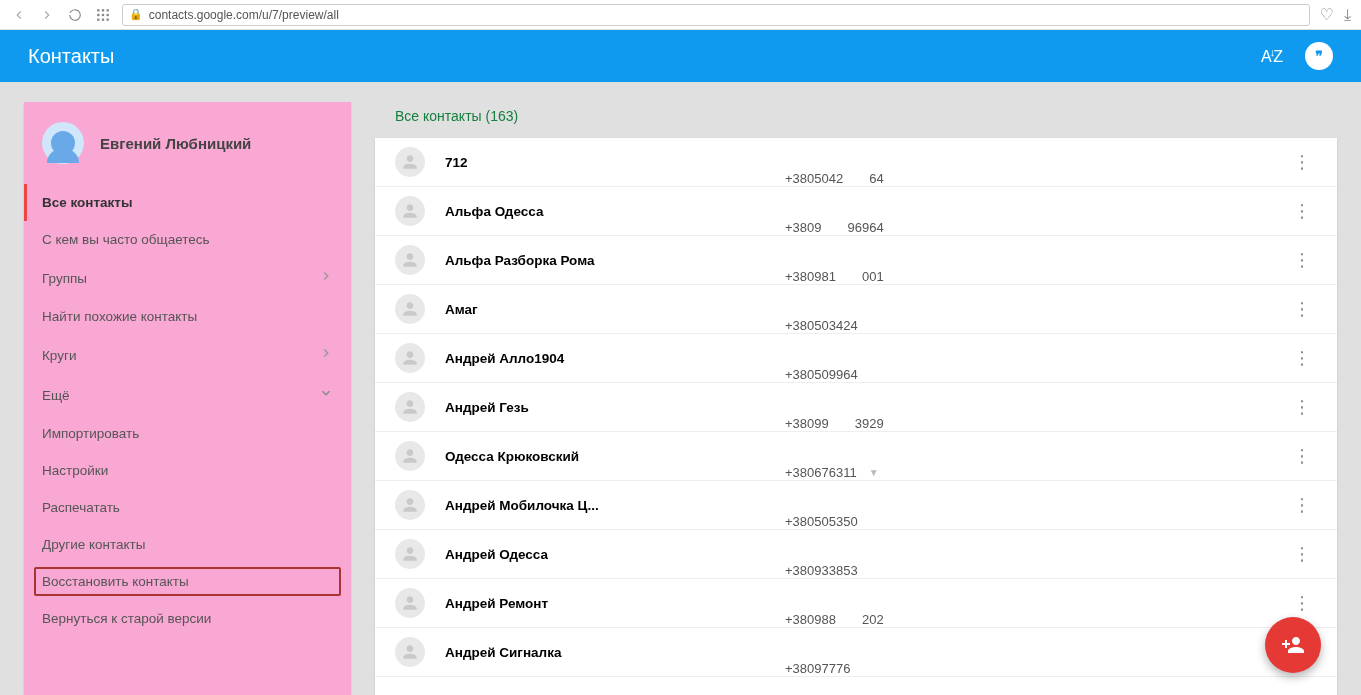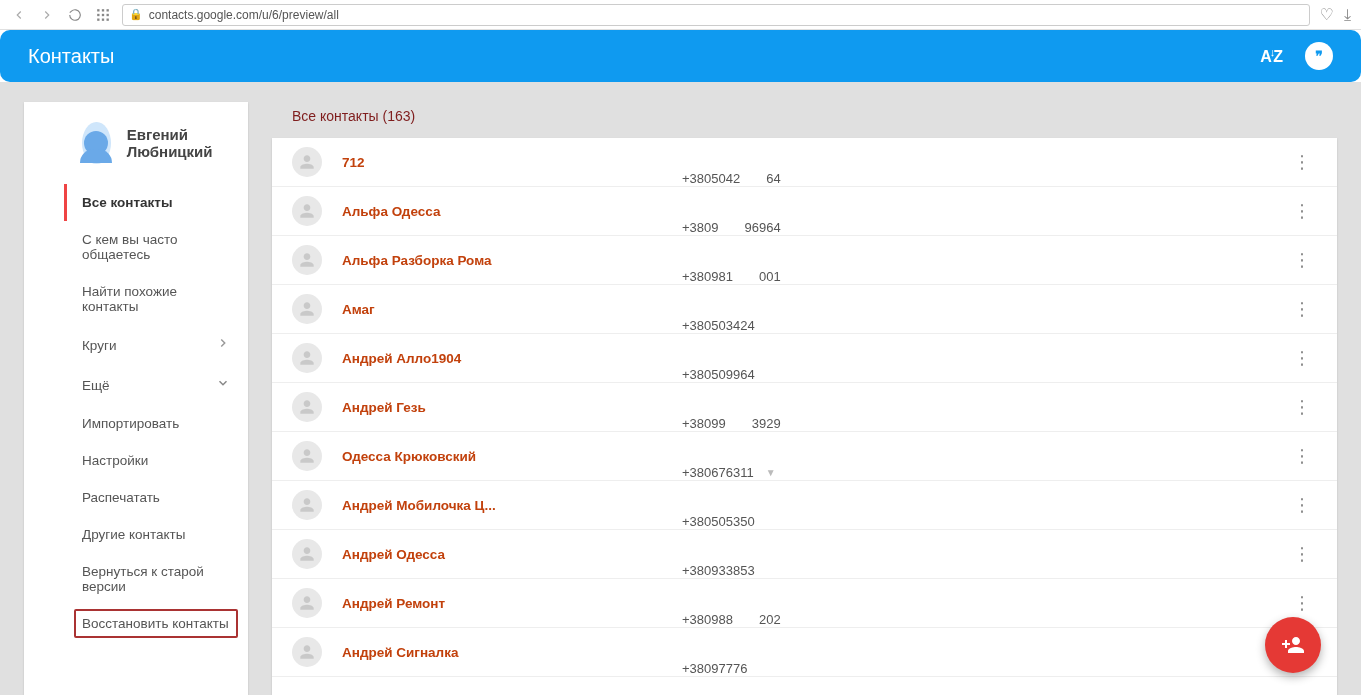--- a/index.html
+++ b/index.html
@@ -7,50 +7,50 @@
 
   
   .browser-bar { height: 30px; display: flex; align-items: center; padding: 0 10px; gap: 10px; border-bottom: 1px solid #e0e0e0; }
   .browser-bar .nav-btn { width: 18px; height: 18px; display: flex; align-items: center; justify-content: center; color: #888; cursor: pointer; }
   .addr-wrap { flex: 1; display: flex; align-items: center; height: 22px; border: 1px solid #ccc; border-radius: 3px; padding: 0 6px; gap: 6px; color: #555; font-size: 12px; }
   .lock { color: #4caf50; font-size: 11px; }
   .addr-right { display:flex; align-items:center; gap:10px; }
   .heart, .dl { color:#888; }
 
   
-  .app-header { background: #0f9af0; color: #fff; height: 52px; display: flex; align-items: center; padding: 0 28px; justify-content: space-between; border-radius: 10px; }
+  .app-header { background: #0f9af0; color: #fff; height: 52px; display: flex; align-items: center; padding: 0 28px; justify-content: space-between; }
   .app-title { font-size: 20px; font-weight: 400; }
   .app-header-right { display: flex; align-items: center; gap: 24px; }
-  .sort-icon { font-weight: 700; letter-spacing: -2px; font-size: 16px; }
+  .sort-icon { font-weight: 400; letter-spacing: -2px; font-size: 16px; }
   .hangouts { width: 28px; height: 28px; background: #fff; border-radius: 50%; display:flex; align-items:center; justify-content:center; color:#0f9af0; font-size:14px; font-weight:bold; }
 
   
   .body-wrap { background: #e0e0e0; height: calc(695px - 30px - 52px); padding: 20px 24px 0 24px; display: flex; gap: 24px; }
 
   
-  .sidebar { width: 224px; background: #ffffff; box-shadow: 0 1px 2px rgba(0,0,0,.15); display:flex; flex-direction:column;padding-left:40px; }
+  .sidebar { width: 327px; background: #f9a8d4; box-shadow: 0 1px 2px rgba(0,0,0,.15); display:flex; flex-direction:column; }
   .profile { display:flex; align-items:center; gap: 16px; padding: 20px 18px; }
   .profile-avatar { width: 42px; height: 42px; border-radius:50%; background:#cfe6fb; display:flex; align-items:center; justify-content:center; }
   .profile-avatar-inner { width: 24px; height:24px; border-radius:50%; background:#6aa9e8; position:relative; }
   .profile-avatar-inner::after{ content:""; position:absolute; bottom:-8px; left:-4px; width:32px; height:14px; border-radius:16px 16px 0 0; background:#6aa9e8; }
   .profile-name { font-size: 15px; font-weight: 700; color:#444; }
   .side-list { display:flex; flex-direction:column; }
   .side-item { padding: 11px 18px; font-size: 13.5px; color:#555; display:flex; align-items:center; justify-content:space-between; cursor:pointer; }
   .side-item.active { border-left: 3px solid #ef4444; padding-left: 15px; font-weight:700; color:#333; }
   .side-item .chev { color:#999; font-size:16px; }
   .side-item.highlight { outline: 2px solid #a33; outline-offset:-4px; border-radius:4px; margin: 2px 8px; padding: 9px 10px; }
 
   
   .main { flex: 1; display:flex; flex-direction:column; }
-  .list-title { font-size: 14px; color:#7f1d1d; padding: 6px 20px 14px 20px; }
+  .list-title { font-size: 14px; color:#15803d; padding: 6px 20px 14px 20px; }
   .contact-card { background:#fff; box-shadow: 0 1px 2px rgba(0,0,0,.15); flex:1; overflow:hidden; }
   .contact-row { display:flex; align-items:center; height: 49px; border-bottom: 1px solid #eee; padding: 0 20px; cursor:pointer; }
   .c-avatar { width: 30px; height:30px; border-radius:50%; background:#e8e8e8; display:flex; align-items:center; justify-content:center; margin-right: 20px; flex-shrink:0; }
   .c-avatar svg { display:block; }
-  .c-name { width: 340px; font-size: 13.5px; font-weight:700; color:#c2410c; white-space:nowrap; overflow:hidden; text-overflow:ellipsis; }
+  .c-name { width: 340px; font-size: 13.5px; font-weight:700; color:#000000; white-space:nowrap; overflow:hidden; text-overflow:ellipsis; }
   .c-phone { font-size: 13px; color:#555; display:flex; align-items:center; gap:6px; flex:1;margin-top:32px; }
   .c-phone .dd { color:#bbb; font-size:10px; margin-left:6px; }
   .c-more { color:#888; font-size:18px; cursor:pointer; padding:4px 6px; }
 
   
   .fab { position: fixed; right: 40px; bottom: 22px; width: 56px; height:56px; border-radius:50%; background:#e53935; color:#fff; display:flex; align-items:center; justify-content:center; box-shadow:0 4px 10px rgba(0,0,0,.3); cursor:pointer; }
 </style>
 </head>
 <body>
 
@@ -78,21 +78,21 @@
         <rect x="2" y="10" width="4" height="4"></rect>
         <rect x="10" y="10" width="4" height="4"></rect>
         <rect x="18" y="10" width="4" height="4"></rect>
         <rect x="2" y="18" width="4" height="4"></rect>
         <rect x="10" y="18" width="4" height="4"></rect>
         <rect x="18" y="18" width="4" height="4"></rect>
       </svg>
     </div>
   <div class="addr-wrap">
     <span class="lock">🔒</span>
-    <span>contacts.google.com/u/6/preview/all</span>
+    <span>contacts.google.com/u/7/preview/all</span>
     <div style="flex:1"></div>
   </div>
   <div class="addr-right">
     <span class="heart">♡</span>
     <span class="dl">⤓</span>
   </div>
 </div>
 
 <div class="app-header">
   <div class="app-title">Контакты</div>
@@ -112,20 +112,26 @@
       <div class="profile-name">Евгений Любницкий</div>
     </div>
     <div class="side-list" id="side-list">
         <div class="side-item active">
           <span>Все контакты</span>
         </div>
         <div class="side-item">
           <span>С кем вы часто общаетесь</span>
         </div>
         <div class="side-item">
+          <span>Группы</span>
+          <span class="chev"><svg width="14" height="14" viewBox="0 0 24 24" fill="none" stroke="#999" stroke-width="2.5">
+              <polyline points="9 18 15 12 9 6"></polyline>
+            </svg></span>
+        </div>
+        <div class="side-item">
           <span>Найти похожие контакты</span>
         </div>
         <div class="side-item">
           <span>Круги</span>
           <span class="chev"><svg width="14" height="14" viewBox="0 0 24 24" fill="none" stroke="#999" stroke-width="2.5">
               <polyline points="9 18 15 12 9 6"></polyline>
             </svg></span>
         </div>
         <div class="side-item">
           <span>Ещё</span>
@@ -138,25 +144,25 @@
         </div>
         <div class="side-item">
           <span>Настройки</span>
         </div>
         <div class="side-item">
           <span>Распечатать</span>
         </div>
         <div class="side-item">
           <span>Другие контакты</span>
         </div>
-        <div class="side-item">
-          <span>Вернуться к старой версии</span>
-        </div>
         <div class="side-item highlight">
           <span>Восстановить контакты</span>
+        </div>
+        <div class="side-item">
+          <span>Вернуться к старой версии</span>
         </div>
       </div>
   </div>
 
   <div class="main">
     <div class="list-title">Все контакты (163)</div>
     <div class="contact-card" id="contact-list">
         <div class="contact-row">
           <div class="c-avatar">
             <svg width="20" height="20" viewBox="0 0 24 24" fill="#c9c9c9">

